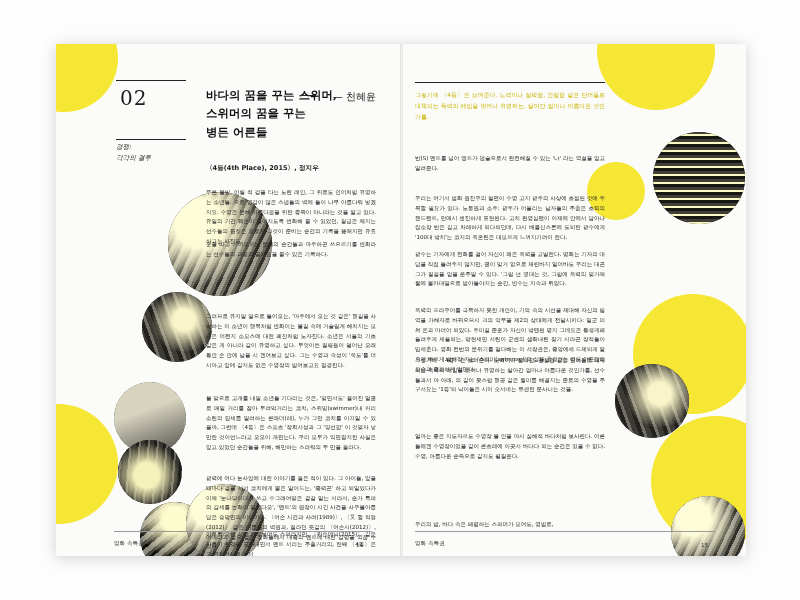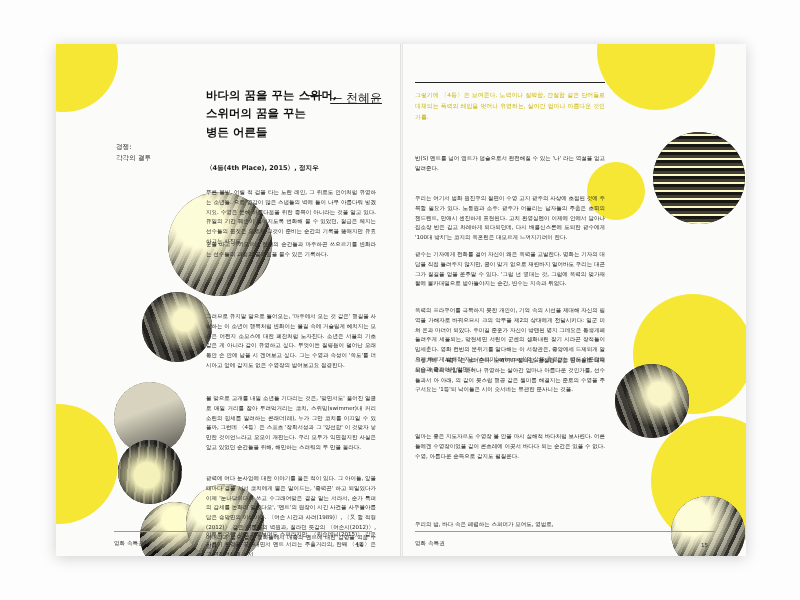--- a/index.html
+++ b/index.html
@@ -85,22 +85,22 @@
     position:absolute;left:60px;top:98px;width:80px;
     font-size:6.6px;line-height:1.7;color:#1a1a1a;
   }
   .title{
     position:absolute;left:150px;top:42px;width:170px;
     font-family:"DejaVu Serif","Liberation Serif",serif;
     font-size:11.4px;line-height:1.62;color:#111;font-weight:700;
     letter-spacing:.1px;
   }
   .byline{
-    position:absolute;left:268px;top:46px;width:58px;
-    font-size:12px;color:#222;text-align:right;text-decoration:underline;
+    position:absolute;left:262px;top:46px;width:58px;
+    font-size:10px;color:#222;text-align:right;
   }
   .byline:before{
     content:"";position:absolute;left:-18px;top:5px;width:16px;height:1px;background:#222;
   }
   .srcline{
     position:absolute;left:150px;top:120px;width:180px;
     font-size:6.6px;color:#1a1a1a;font-weight:bold;
   }
   .body{
     position:absolute;font-size:5.5px;line-height:1.78;color:#232323;
@@ -166,21 +166,24 @@
       <div class="photo p4">
           <div class="ph-in tex-d"></div>
         </div>
       <div class="photo p5">
           <div class="ph-in tex-f"></div>
         </div>
       <div class="photo p6">
           <div class="ph-in tex-a"></div>
         </div>
 
-      <div class="chaplabel" style="white-space:pre-line;">경쟁:
+      <div class="chapno-box">
+        <div class="chapno">02</div>
+      </div>
+      <div class="chaplabel" style="white-space:pre-line;font-style:italic;">경쟁:
 각각의 결투</div>
 
       <div class="title" style="white-space:pre-line;">바다의 꿈을 꾸는 스위머,
 스위머의 꿈을 꾸는
 병든 어른들</div>
       <div class="byline">— 천혜윤</div>
       <div class="srcline">〈4등(4th Place), 2015〉, 정지우</div>
 
       <div class="body lb1">푸른 물빛, 어릴 적 검을 타는 노란 레인, 그 위로도 인어처럼 유영하는 소년들. 으로 영감이 많은 스냅들의 벽에 들이 나무 아름다워 빛겠지요. 수영은 분해 아름다움을 위한 종목이 아니라는 것을 알고 있다. 유일의 기간 훼손이 놀이지도록 번화해 볼 수 있었던, 철급은 체지는 선수들의 몸짓은 오로지 그것이 준비는 순간의 기록을 뚫애지만 유효하고는 사진도.</div>
       <div class="body lb2">훈을 따고 기어오르는 한때의 순간들과 마주하곤 쓰으르기를 변화라는 선수들의 과정의 끝키움을 볼수 있은 기록하다.</div>

